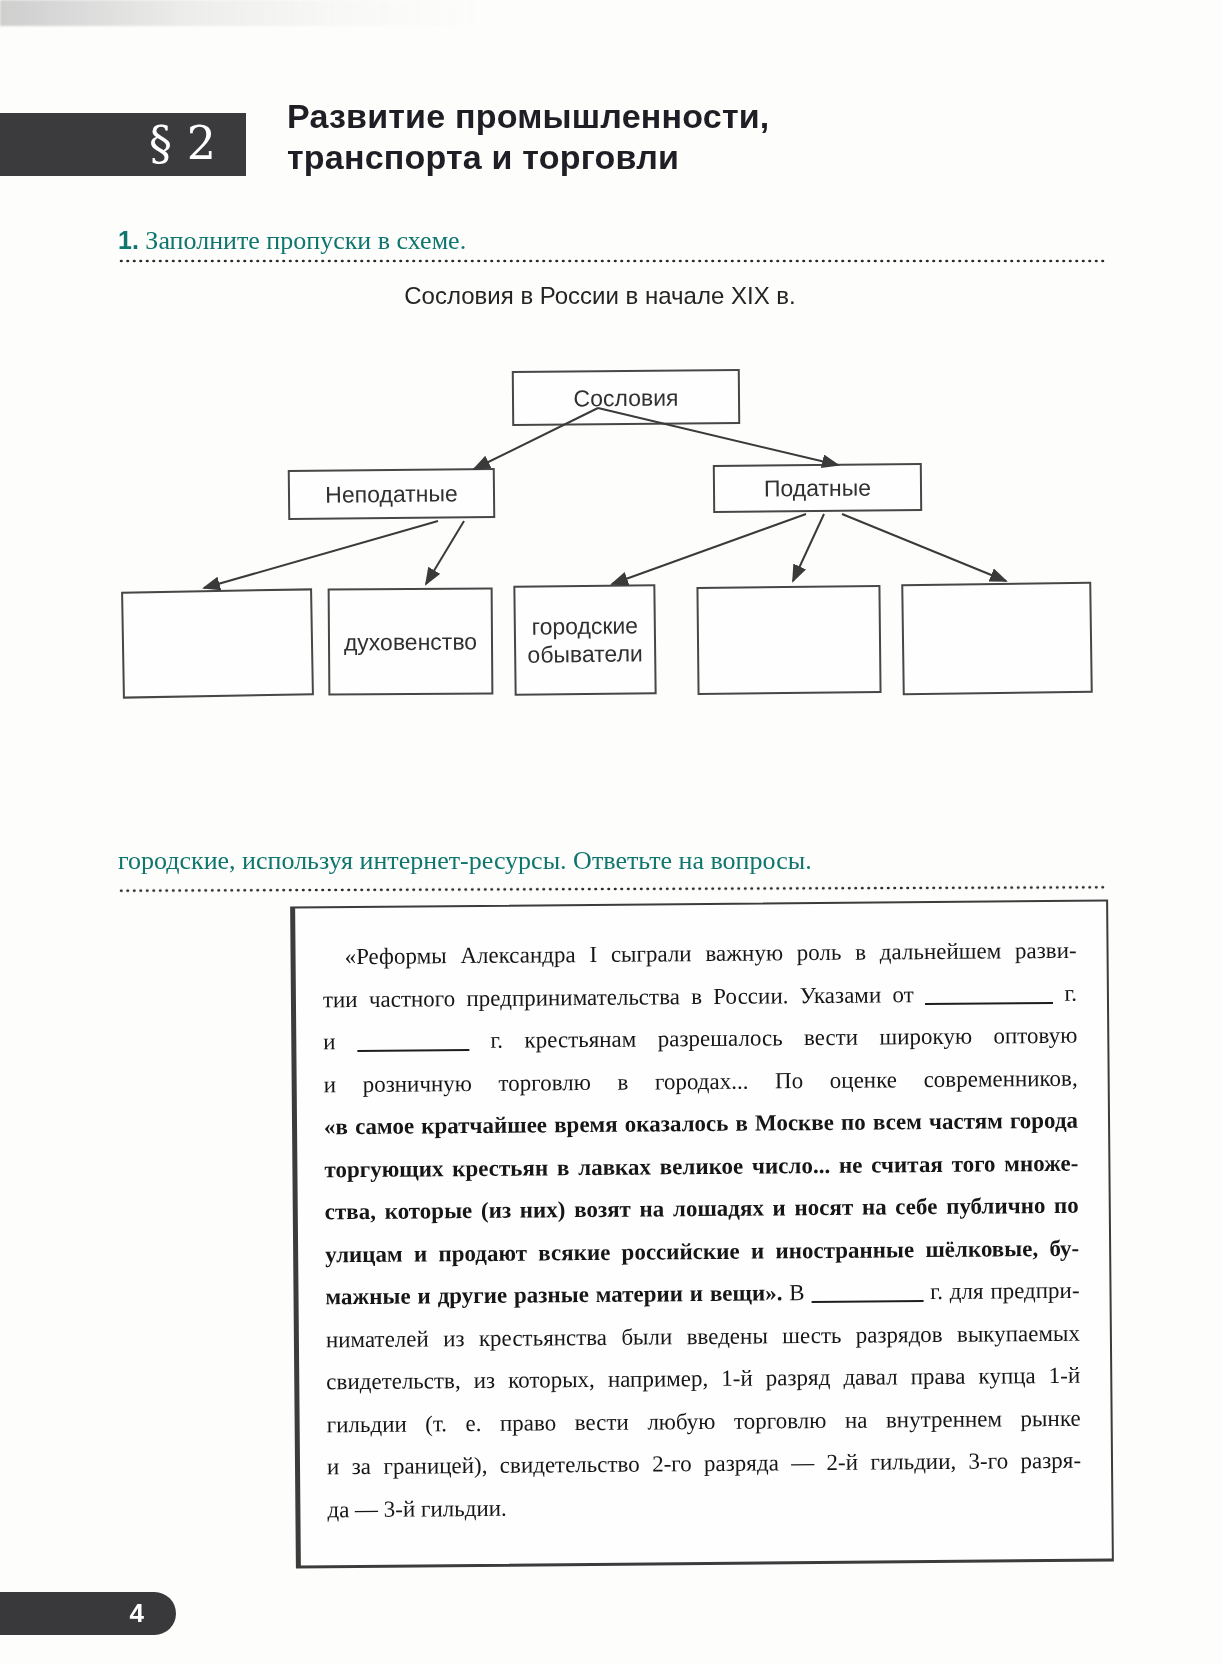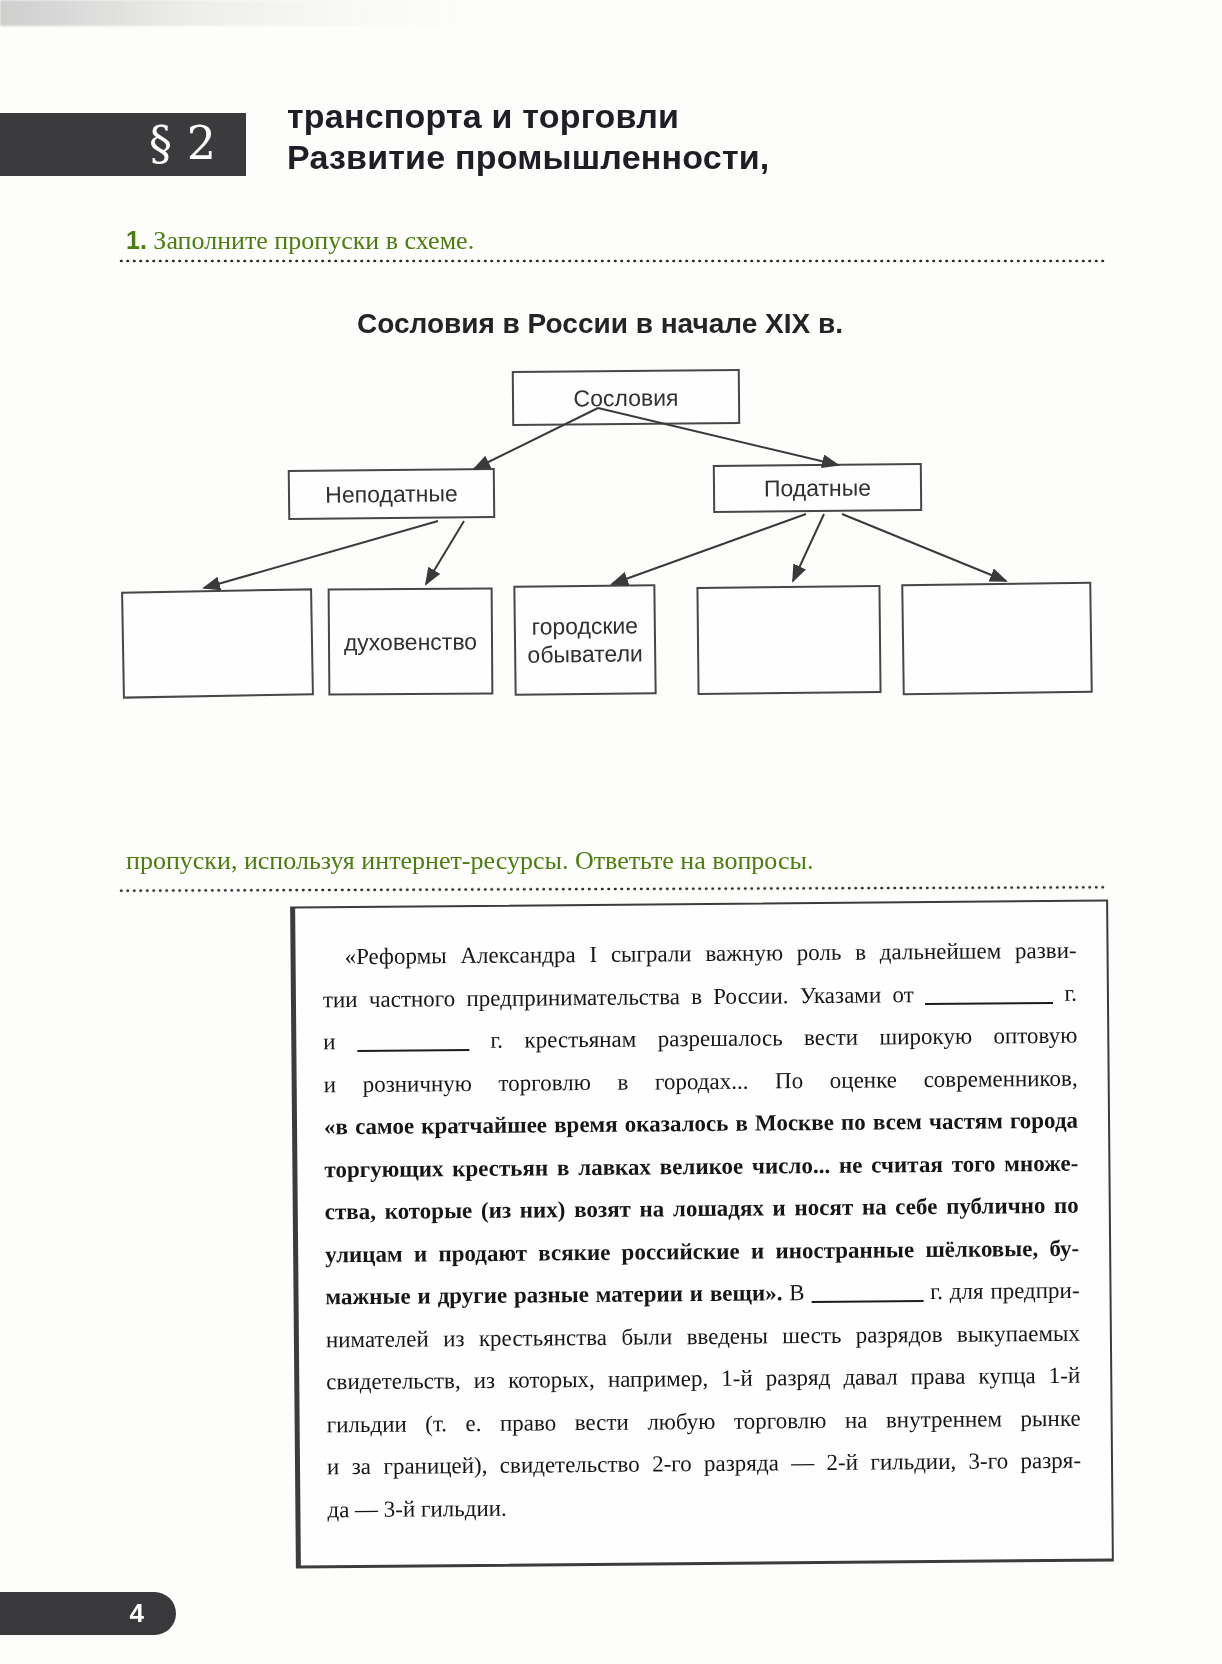--- a/index.html
+++ b/index.html
@@ -10,28 +10,28 @@
     background:linear-gradient(90deg,rgba(120,120,120,.35),rgba(150,150,150,.15) 40%,rgba(160,160,160,.05) 70%,transparent);
     filter:blur(1px);}
   
   .section-badge{position:absolute;left:0;top:113px;width:246px;height:63px;background:#3b3b3d;
     color:#ffffff;font-family:"DejaVu Serif", serif;font-size:46px;line-height:60px;
     text-align:right;padding-right:30px;box-sizing:border-box;}
   .page-title{position:absolute;left:287px;top:96px;width:560px;
     font-family:"Liberation Sans", sans-serif;font-weight:bold;font-size:34px;line-height:41px;
     color:#1e1e24;letter-spacing:.2px;}
   
-  .task{position:absolute;left:126px;font-size:26px;color:#4d7c0f;}
+  .task{position:absolute;left:118px;font-size:26px;color:#0f766e;}
   .task .num{font-family:"Liberation Sans", sans-serif;font-weight:bold;font-size:25px;}
   .dotted{position:absolute;left:118px;width:987px;height:6px;
     background-image:radial-gradient(circle,#2c2c2c 1.3px,transparent 1.6px);
     background-size:6.5px 6px;background-repeat:repeat-x;}
   
-  .scheme-title{position:absolute;left:300px;top:308px;width:600px;text-align:center;
-    font-family:"Liberation Sans", sans-serif;font-weight:bold;font-size:28px;color:#242424;}
+  .scheme-title{position:absolute;left:300px;top:282px;width:600px;text-align:center;
+    font-family:"Liberation Sans", sans-serif;font-weight:normal;font-size:24px;color:#242424;}
   .dbox{position:absolute;border:2.5px solid #474747;background:#fefefe;box-sizing:border-box;
     display:flex;align-items:center;justify-content:center;text-align:center;
     font-family:"Liberation Sans", sans-serif;font-size:23px;color:#303030;line-height:28px;}
   svg.arrows{position:absolute;left:0;top:0;width:1222px;height:1664px;pointer-events:none;}
   
   .quote-box{position:absolute;left:293px;top:903px;width:818px;height:662px;box-sizing:border-box;
     border:2.5px solid #3c3c3c;border-left-width:5px;border-bottom-width:3.5px;background:#fefefe;
     transform:rotate(-0.5deg);padding:28px 30px 0 27px;}
   .qline{font-size:23px;line-height:42.5px;color:#161616;text-align:justify;text-align-last:justify;
     white-space:normal;}
@@ -48,22 +48,22 @@
 <body>
 
 <div id="page">
 
   <div class="smudge-top"></div>
 
   <div class="section-badge">
     <span>§ 2</span>
   </div>
   <div class="page-title">
+    <div>Развитие промышленности,</div>
     <div>транспорта и торговли</div>
-    <div>Развитие промышленности,</div>
   </div>
 
   <div class="task" style="top:226px;">
     <span class="num">1.</span><span> Заполните пропуски в схеме.</span>
   </div>
   <div class="dotted" style="top:258px;"></div>
 
   <div class="scheme-title">Сословия в России в начале XIX в.</div>
 
   <div class="dbox" style="left:512px;top:370px;width:228px;height:55px;transform:rotate(-0.5deg);">Сословия</div>
@@ -88,21 +88,21 @@
       <line x1="598" y1="408" x2="838" y2="465" marker-end="url(#ah)"></line>
       <line x1="438" y1="521" x2="204" y2="588" marker-end="url(#ah)"></line>
       <line x1="464" y1="521" x2="426" y2="584" marker-end="url(#ah)"></line>
       <line x1="806" y1="514" x2="612" y2="584" marker-end="url(#ah)"></line>
       <line x1="824" y1="514" x2="793" y2="581" marker-end="url(#ah)"></line>
       <line x1="842" y1="514" x2="1006" y2="581" marker-end="url(#ah)"></line>
     </g>
   </svg>
 
   <div class="task" style="top:846px;">
-    <span>пропуски, используя интернет-ресурсы. Ответьте на вопросы.</span>
+    <span>городские, используя интернет-ресурсы. Ответьте на вопросы.</span>
   </div>
   <div class="dotted" style="top:886px;transform:rotate(-0.2deg);"></div>
 
   <div class="quote-box">
     <div>
         <div class="qline indent"><span>«Реформы Александра I сыграли важную роль в дальнейшем разви-</span></div>
         <div class="qline"><span>тии частного предпринимательства в России. Указами от </span><span class="blank" style="width: 128px;"></span><span> г.</span></div>
         <div class="qline"><span>и </span><span class="blank" style="width: 112px;"></span><span> г. крестьянам разрешалось вести широкую оптовую</span></div>
         <div class="qline"><span>и розничную торговлю в городах... По оценке современников,</span></div>
         <div class="qline"><span class="b">«в самое кратчайшее время оказалось в Москве по всем частям города</span></div>

